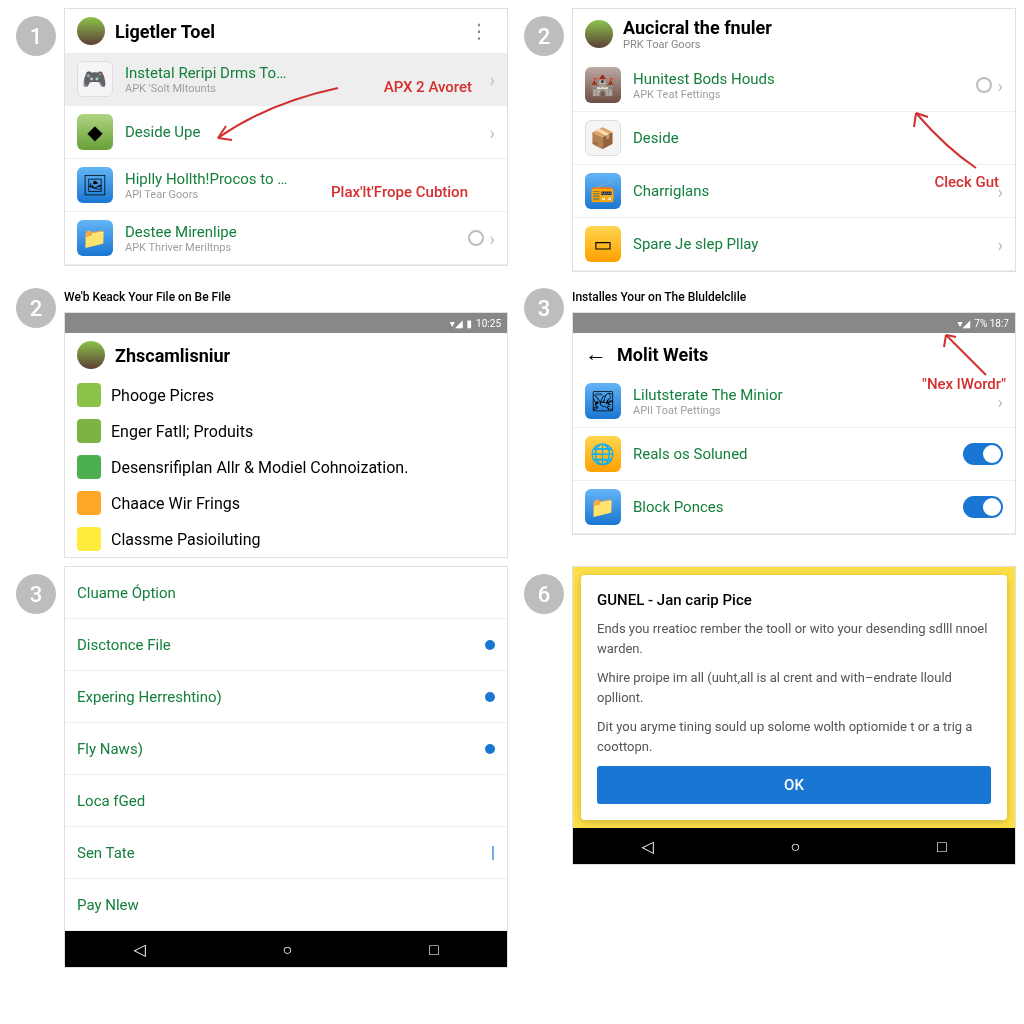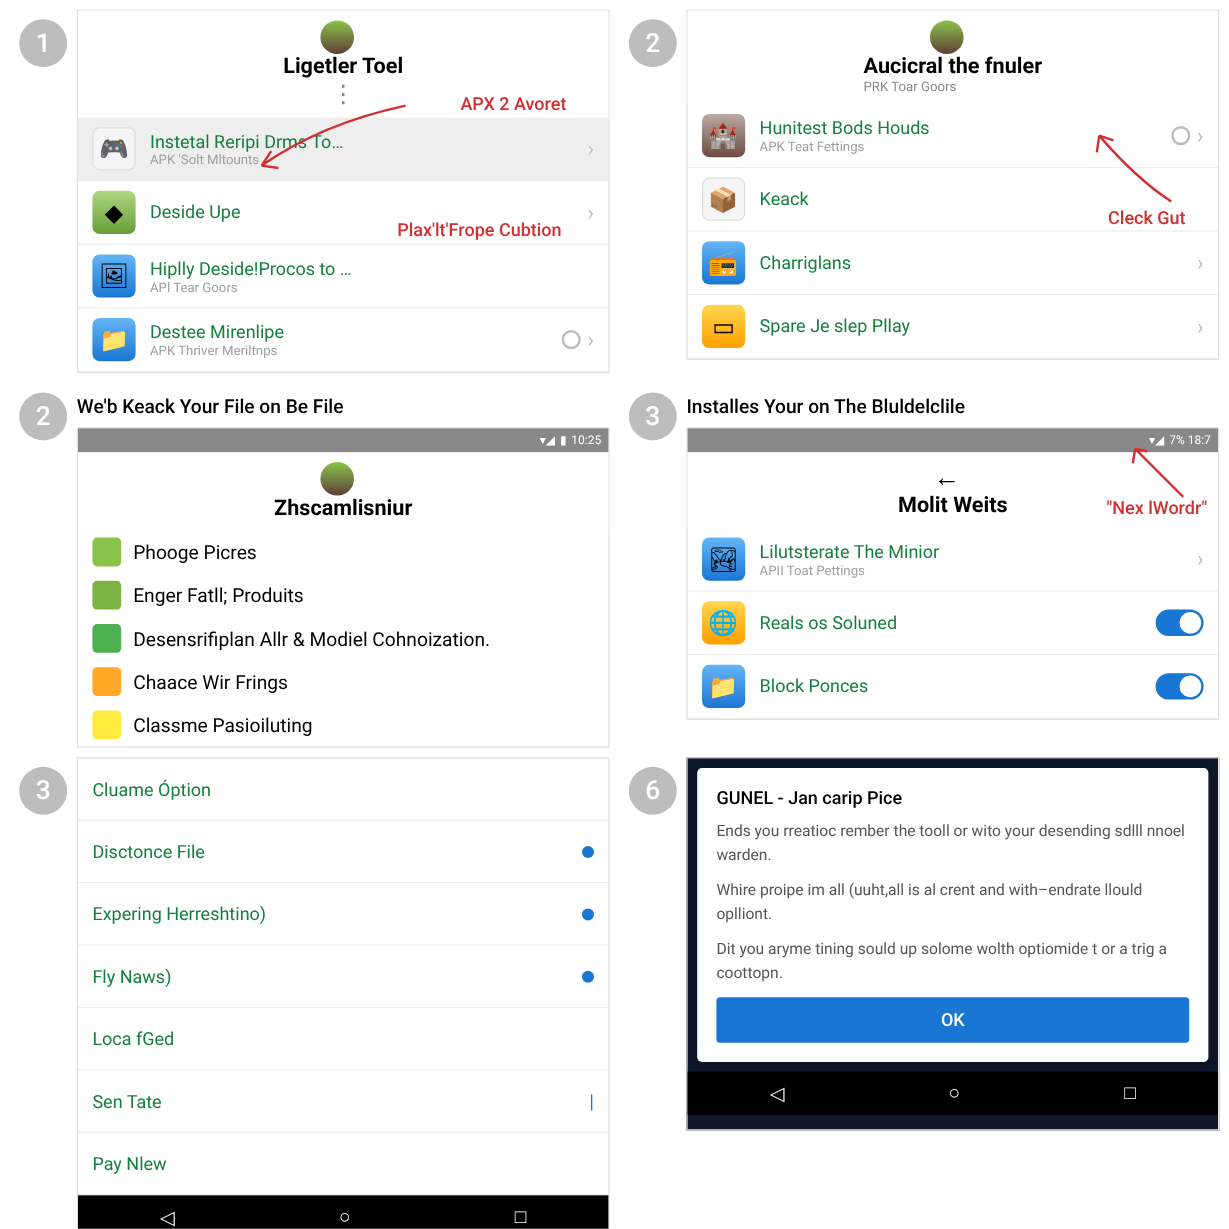--- a/index.html
+++ b/index.html
@@ -2,21 +2,21 @@
 <html><head>
 <meta charset="utf-8">
 <style>
 * { box-sizing: border-box; margin: 0; padding: 0; }
 body { font-family: -apple-system, Roboto, Arial, sans-serif; background: #fff; width: 1024px; height: 1024px; position: relative; }
 .grid { display: grid; grid-template-columns: 1fr 1fr; gap: 8px; padding: 8px; }
 .panel { position: relative; }
 .badge { position: absolute; left: 8px; top: 8px; width: 40px; height: 40px; border-radius: 50%; background: #bdbdbd; color: #fff; font-size: 22px; font-weight: 500; display: flex; align-items: center; justify-content: center; z-index: 10; }
 .phone { background: #fff; margin-left: 56px; border: 1px solid #e0e0e0; }
 .statusbar { background: #888; color: #fff; height: 20px; font-size: 10px; display: flex; justify-content: flex-end; align-items: center; padding: 0 6px; gap: 4px; }
-.titlebar { display: flex; align-items: center; padding: 8px 12px; background: #fff; flex-direction: column; }
+.titlebar { display: flex; align-items: center; padding: 8px 12px; background: #fff; }
 .titlebar .av { width: 28px; height: 28px; border-radius: 50%; background: linear-gradient(#8bc34a,#5d4037); margin-right: 10px; }
 .titlebar .ttl { font-weight: 700; font-size: 18px; flex: 1; }
 .titlebar .sub { font-size: 11px; color: #888; display: block; font-weight: 400; }
 .more { color: #888; font-size: 20px; padding: 0 6px; }
 .back { font-size: 22px; margin-right: 10px; }
 .list { }
 .item { display: flex; align-items: center; padding: 8px 12px; border-bottom: 1px solid #eee; min-height: 52px; position: relative; }
 .item.sel { background: #eee; }
 .ico { width: 36px; height: 36px; margin-right: 12px; border-radius: 6px; display: flex; align-items: center; justify-content: center; font-size: 20px; }
 .ico.g { background: linear-gradient(#aed581,#689f38); }
@@ -25,21 +25,21 @@
 .ico.w { background: #f5f5f5; border: 1px solid #ddd; }
 .ico.br { background: linear-gradient(#bcaaa4,#6d4c41); }
 .txt { flex: 1; }
 .lbl { font-size: 15px; color: #15803d; }
 .sub2 { font-size: 11px; color: #9e9e9e; }
 .chev { color: #bdbdbd; font-size: 18px; }
 .radio { width: 16px; height: 16px; border: 2px solid #bdbdbd; border-radius: 50%; margin-right: 6px; }
 .toggle { width: 40px; height: 22px; background: #1976d2; border-radius: 11px; position: relative; }
 .toggle::after { content: ''; position: absolute; right: 2px; top: 2px; width: 18px; height: 18px; background: #fff; border-radius: 50%; }
 .dot { width: 10px; height: 10px; background: #1976d2; border-radius: 50%; }
-.caption { font-size: 16px; font-weight: 500; padding: 10px 0 8px 56px; }
+.caption { font-size: 12px; font-weight: 500; padding: 10px 0 8px 56px; }
 .ann { position: absolute; color: #d32f2f; font-size: 15px; font-weight: 500; pointer-events: none; z-index: 20; }
 .navbar { background: #000; height: 36px; display: flex; justify-content: space-around; align-items: center; color: #fff; }
 .navbtn { font-size: 16px; }
 .dialog { background: #fff; padding: 16px; border-radius: 4px; box-shadow: 0 2px 8px rgba(0,0,0,.2); margin: 8px; }
 .dtitle { font-size: 15px; font-weight: 500; margin-bottom: 10px; }
 .dtext { font-size: 13px; color: #555; line-height: 1.5; margin-bottom: 10px; }
 .okbtn { background: #1976d2; color: #fff; text-align: center; padding: 10px; border-radius: 3px; font-size: 15px; font-weight: 500; }
 .smitem { display: flex; align-items: center; padding: 6px 12px; font-size: 16px; }
 .smico { width: 24px; height: 24px; margin-right: 10px; border-radius: 4px; }
 svg.arrow { position: absolute; pointer-events: none; z-index: 19; }
@@ -69,21 +69,21 @@
       <div class="item">
         <div class="ico g">◆</div>
         <div class="txt">
               <div class="lbl">Deside Upe</div>
             </div>
         <div class="chev">›</div>
       </div>
       <div class="item">
         <div class="ico b">🖼</div>
         <div class="txt">
-              <div class="lbl">Hiplly Deside!Procos to …</div>
+              <div class="lbl">Hiplly Hollth!Procos to …</div>
               <div class="sub2">APl Tear Goors</div>
             </div>
       </div>
       <div class="item">
         <div class="ico b">📁</div>
         <div class="txt">
               <div class="lbl">Destee Mirenlipe</div>
               <div class="sub2">APK Thriver Meriltnps</div>
             </div>
         <div class="radio"></div>
@@ -115,40 +115,40 @@
         <div class="txt">
               <div class="lbl">Hunitest Bods Houds</div>
               <div class="sub2">APK Teat Fettings</div>
             </div>
         <div class="radio"></div>
         <div class="chev">›</div>
       </div>
       <div class="item">
         <div class="ico w">📦</div>
         <div class="txt">
-              <div class="lbl">Keack</div>
+              <div class="lbl">Deside</div>
             </div>
       </div>
       <div class="item">
         <div class="ico b">📻</div>
         <div class="txt">
               <div class="lbl">Charriglans</div>
             </div>
         <div class="chev">›</div>
       </div>
       <div class="item">
         <div class="ico y">▭</div>
         <div class="txt">
               <div class="lbl">Spare Je slep Pllay</div>
             </div>
         <div class="chev">›</div>
       </div>
     </div>
   </div>
-  <div class="ann" style="right:28px; top:165px">Cleck Gut</div>
+  <div class="ann" style="right:17px; top:165px">Cleck Gut</div>
   <svg class="arrow" style="right:30px; top:100px" width="80" height="70">
         <path d="M70 60 Q 40 40 10 5" stroke="#d32f2f" stroke-width="2" fill="none"></path>
         <path d="M10 5 l-2 14 M10 5 l12 4" stroke="#d32f2f" stroke-width="2" fill="none"></path>
       </svg>
 </div>
 
 <div class="panel">
   <div class="badge">2</div>
   <div class="caption">We'b Keack Your File on Be File</div>
   <div class="phone">
@@ -277,21 +277,21 @@
     <div class="navbar">
       <span class="navbtn">◁</span>
       <span class="navbtn">○</span>
       <span class="navbtn">□</span>
     </div>
   </div>
 </div>
 
 <div class="panel">
   <div class="badge">6</div>
-  <div class="phone" style="background:#0f172a; padding-bottom:12px">
+  <div class="phone" style="background:#fde047; padding-bottom:0">
     <div class="dialog">
       <div class="dtitle">GUNEL - Jan carip Pice</div>
       <div class="dtext">Ends you rreatioc rember the tooll or wito your desending sdlll nnoel warden.</div>
       <div class="dtext">Whire proipe im all (uuht,all is al crent and with–endrate llould oplliont.</div>
       <div class="dtext">Dit you aryme tining sould up solome wolth optiomide t or a trig a coottopn.</div>
       <div class="okbtn">OK</div>
     </div>
     <div class="navbar">
       <span class="navbtn">◁</span>
       <span class="navbtn">○</span>

